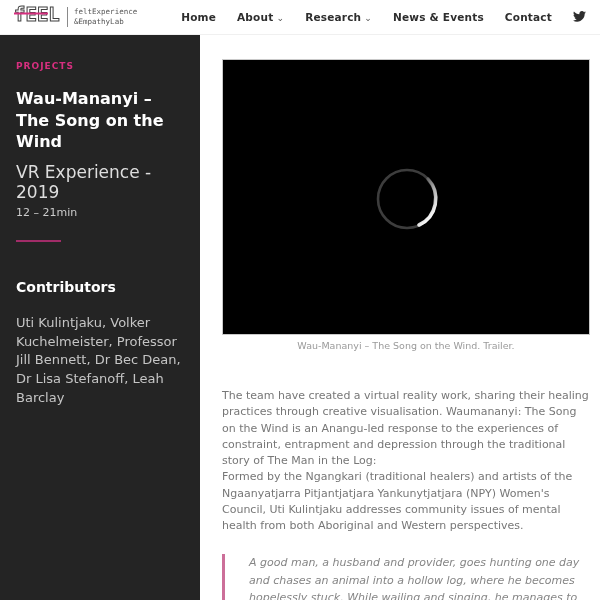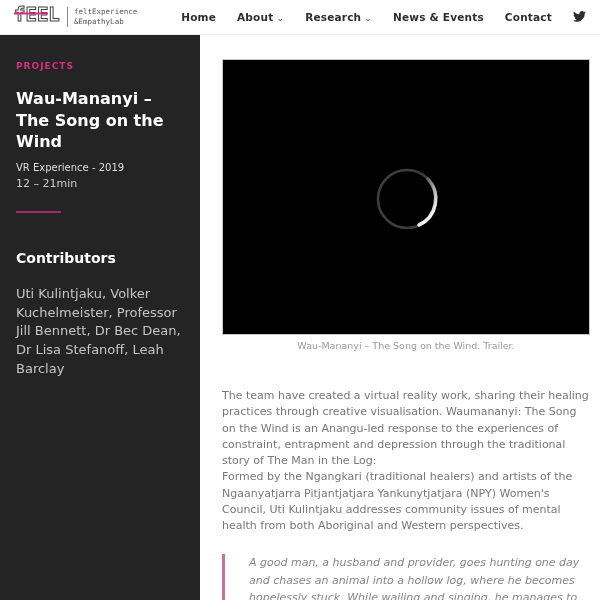--- a/index.html
+++ b/index.html
@@ -23,21 +23,21 @@
   
   .page { display: flex; width: 558px; height: 565px; }
 
   
   .sidebar { width: 200px; min-width: 200px; height: 100%; background: #242424;
     padding: 26px 16px 0 16px; }
   .sidebar-category { color: #d62f7f; font-size: 9px; font-weight: bold;
     letter-spacing: 1px; }
   .sidebar-title { color: #ffffff; font-size: 16px; font-weight: bold;
     line-height: 1.35; margin-top: 17px; }
-  .sidebar-subtitle { color: #dedede; font-size: 10px; margin-top: 9px; }
+  .sidebar-subtitle { color: #dedede; font-size: 17px; margin-top: 9px; }
   .sidebar-duration { color: #cccccc; font-size: 11px; margin-top: 4px; }
   .sidebar-divider { width: 45px; height: 2px; background: #a12c68; margin-top: 21px; }
   .contributors-heading { color: #ffffff; font-size: 14px; font-weight: bold;
     margin-top: 37px; }
   .contributors-list { color: #c5c5c5; font-size: 13px; line-height: 1.45;
     margin-top: 19px; }
 
   
   .main-content { flex: 1; padding: 24px 15px 0 22px; background: #fff; }
   .video-player { width: 368px; height: 276px; background: #000;

